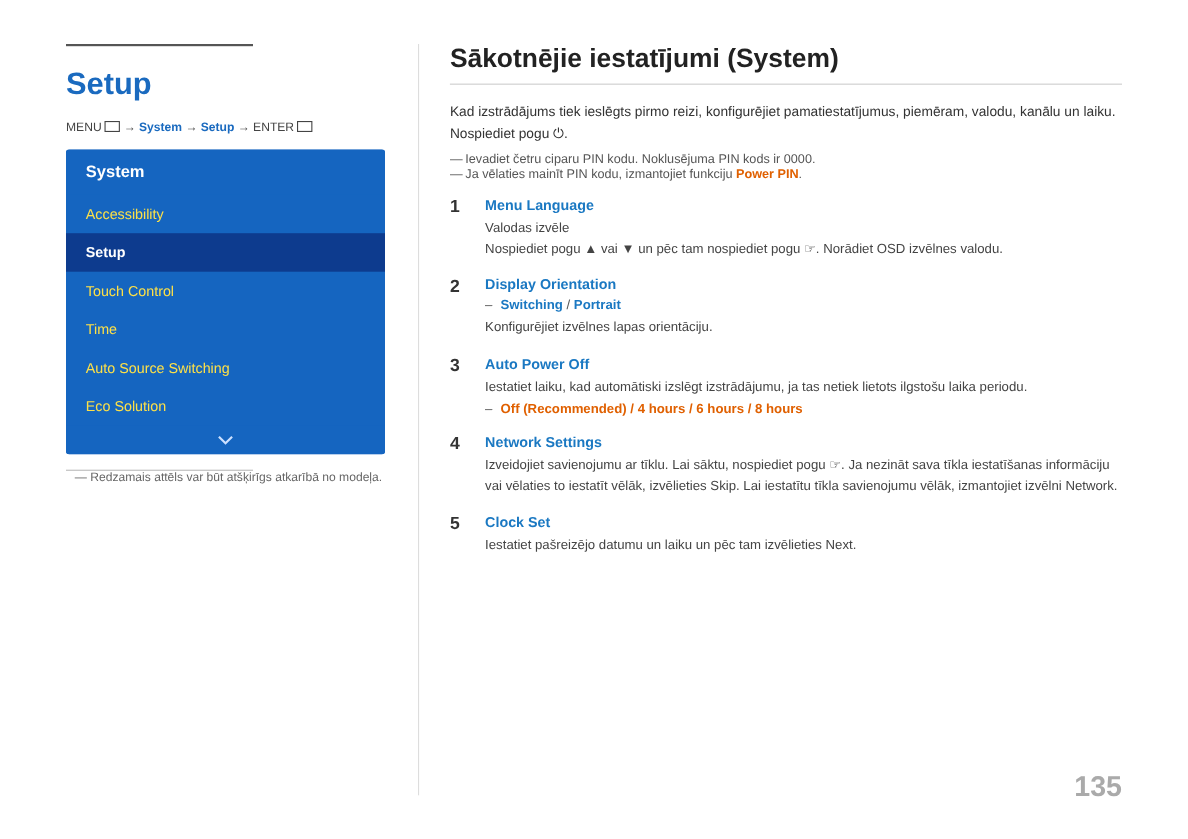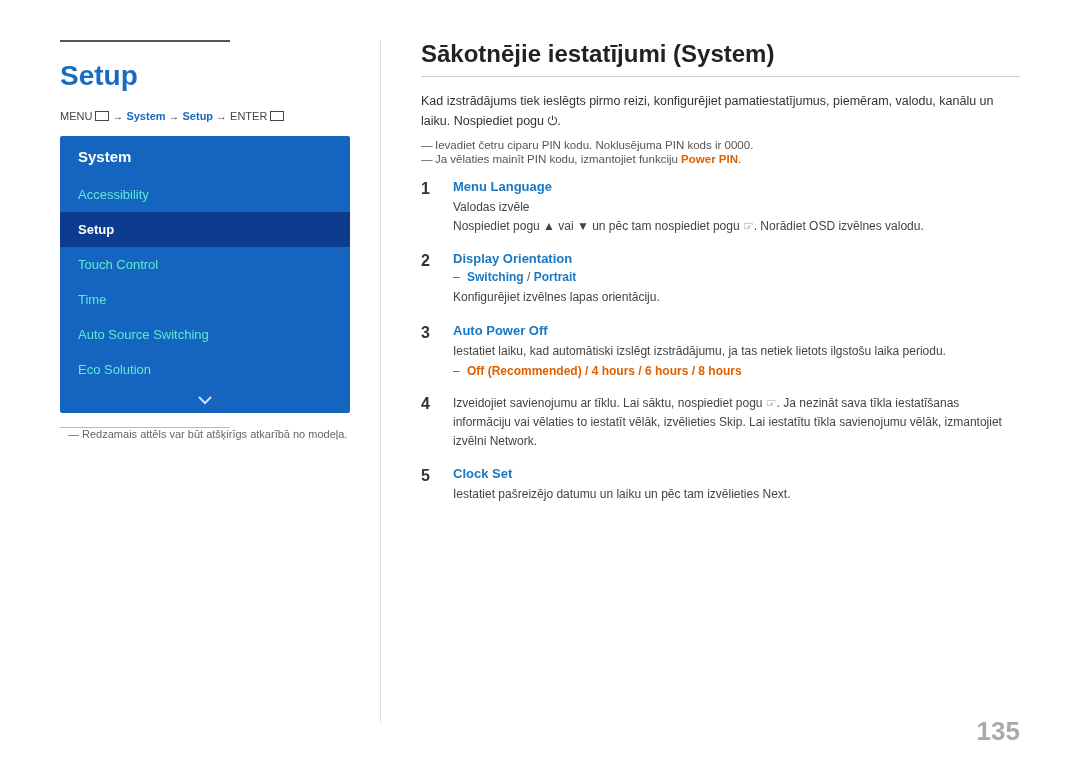--- a/index.html
+++ b/index.html
@@ -41,21 +41,21 @@
       height: 2px;
       background: #555;
       margin-bottom: 18px;
     }
 
     .menu-path {
       font-size: 11px;
       color: #444;
       margin-bottom: 14px;
       display: flex;
-      align-items: center;
+      align-items: flex-start;
       gap: 3px;
       flex-wrap: wrap;
     }
 
     .menu-path .highlight {
       color: #1a6abf;
       font-weight: bold;
     }
 
     .menu-icon {
@@ -86,21 +86,21 @@
     .sidebar-header {
       background: #1565c0;
       color: #fff;
       font-size: 15px;
       font-weight: bold;
       padding: 12px 18px;
     }
 
     .sidebar-item {
       padding: 10px 18px;
-      color: #5eead4;
+      color: #fde047;
       font-size: 13px;
       cursor: pointer;
     }
 
     .sidebar-item.active {
       background: #0d3b8e;
       color: #fff;
       font-weight: bold;
     }
 
@@ -118,21 +118,21 @@
 
     .footnote {
       font-size: 11px;
       color: #666;
       padding-left: 8px;
     }
 
     
     .right-panel {
       flex: 1;
-      padding-left: 40px;
+      padding-left: 28px;
       border-left: 1px solid #ddd;
     }
 
     .section-title {
       font-size: 24px;
       font-weight: bold;
       color: #222;
       margin-bottom: 14px;
       padding-bottom: 8px;
       border-bottom: 1px solid #ccc;
@@ -220,21 +220,21 @@
 
     .step-option .orange {
       color: #e06000;
       font-weight: bold;
       margin-top: 36px;
     }
 
     
     .page-number {
       position: absolute;
-      bottom: 16px;
+      bottom: 32px;
       right: 60px;
       font-size: 26px;
       font-weight: bold;
       color: #aaa;
     }
   </style>
 </head>
 <body>
 
 <div class="page-container">
@@ -319,20 +319,21 @@
           </div>
           <div class="step-option">
             <span class="orange">Off (Recommended) / 4 hours / 6 hours / 8 hours</span>
           </div>
         </div>
       </div>
 
       <div class="step">
         <div class="step-number">4</div>
         <div class="step-content">
+          <div class="step-title">Network Settings</div>
           <div class="step-desc">
             Izveidojiet savienojumu ar tīklu. Lai sāktu, nospiediet pogu ☞. Ja nezināt sava tīkla iestatīšanas informāciju vai vēlaties to iestatīt vēlāk, izvēlieties <span class="highlight">Skip</span>. Lai iestatītu tīkla savienojumu vēlāk, izmantojiet izvēlni <span class="highlight">Network</span>.
           </div>
         </div>
       </div>
 
       <div class="step">
         <div class="step-number">5</div>
         <div class="step-content">
           <div class="step-title">Clock Set</div>

